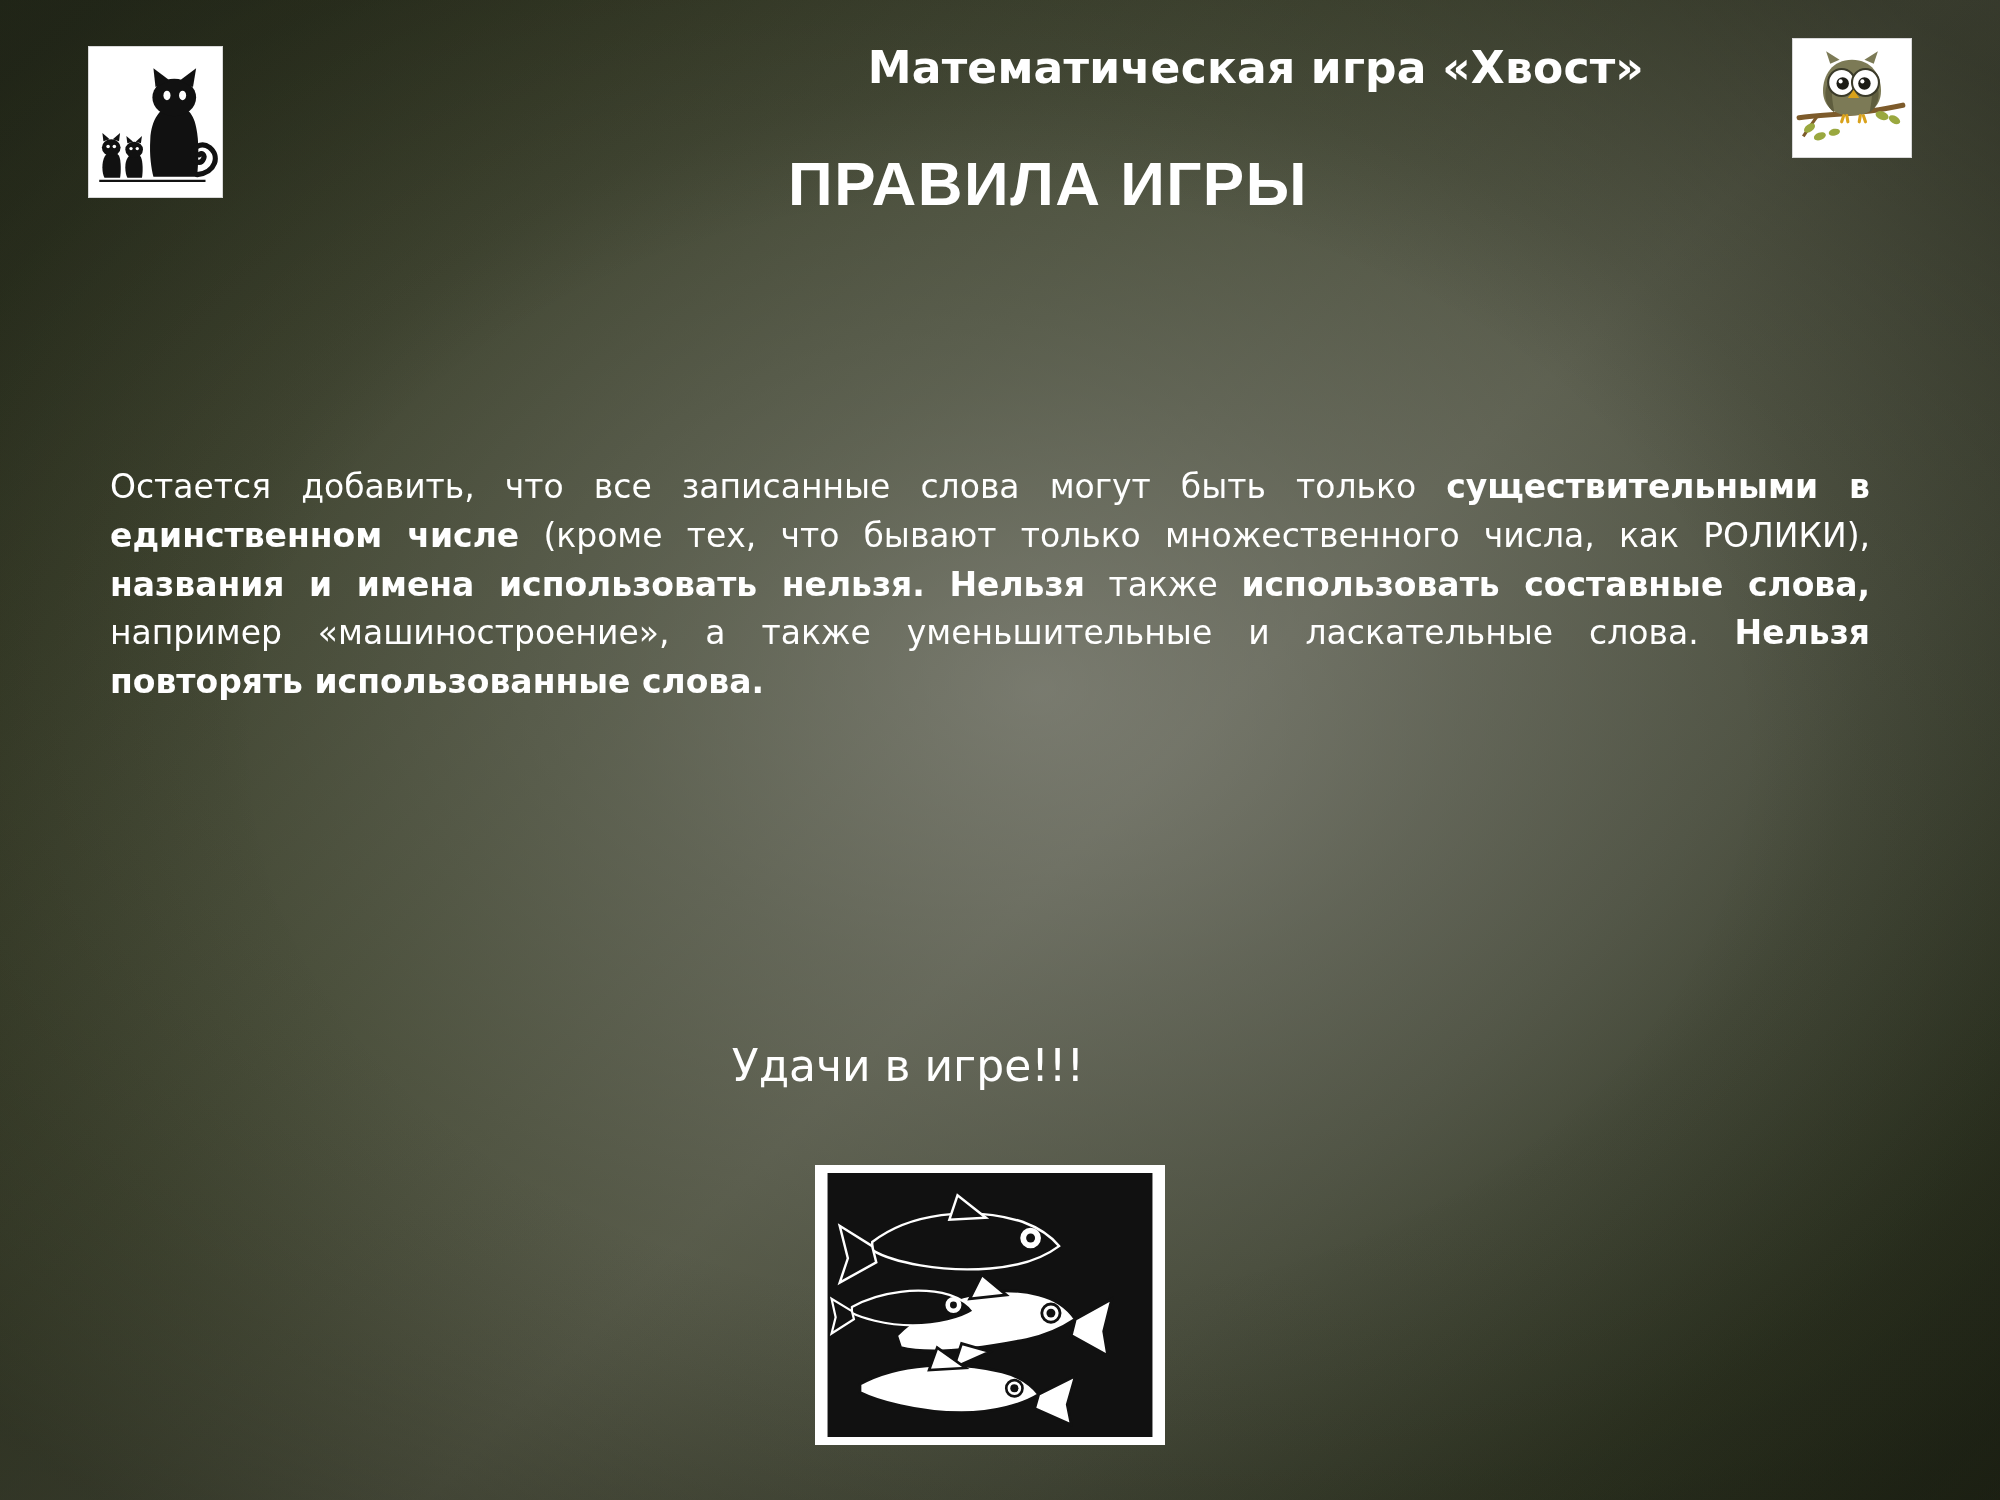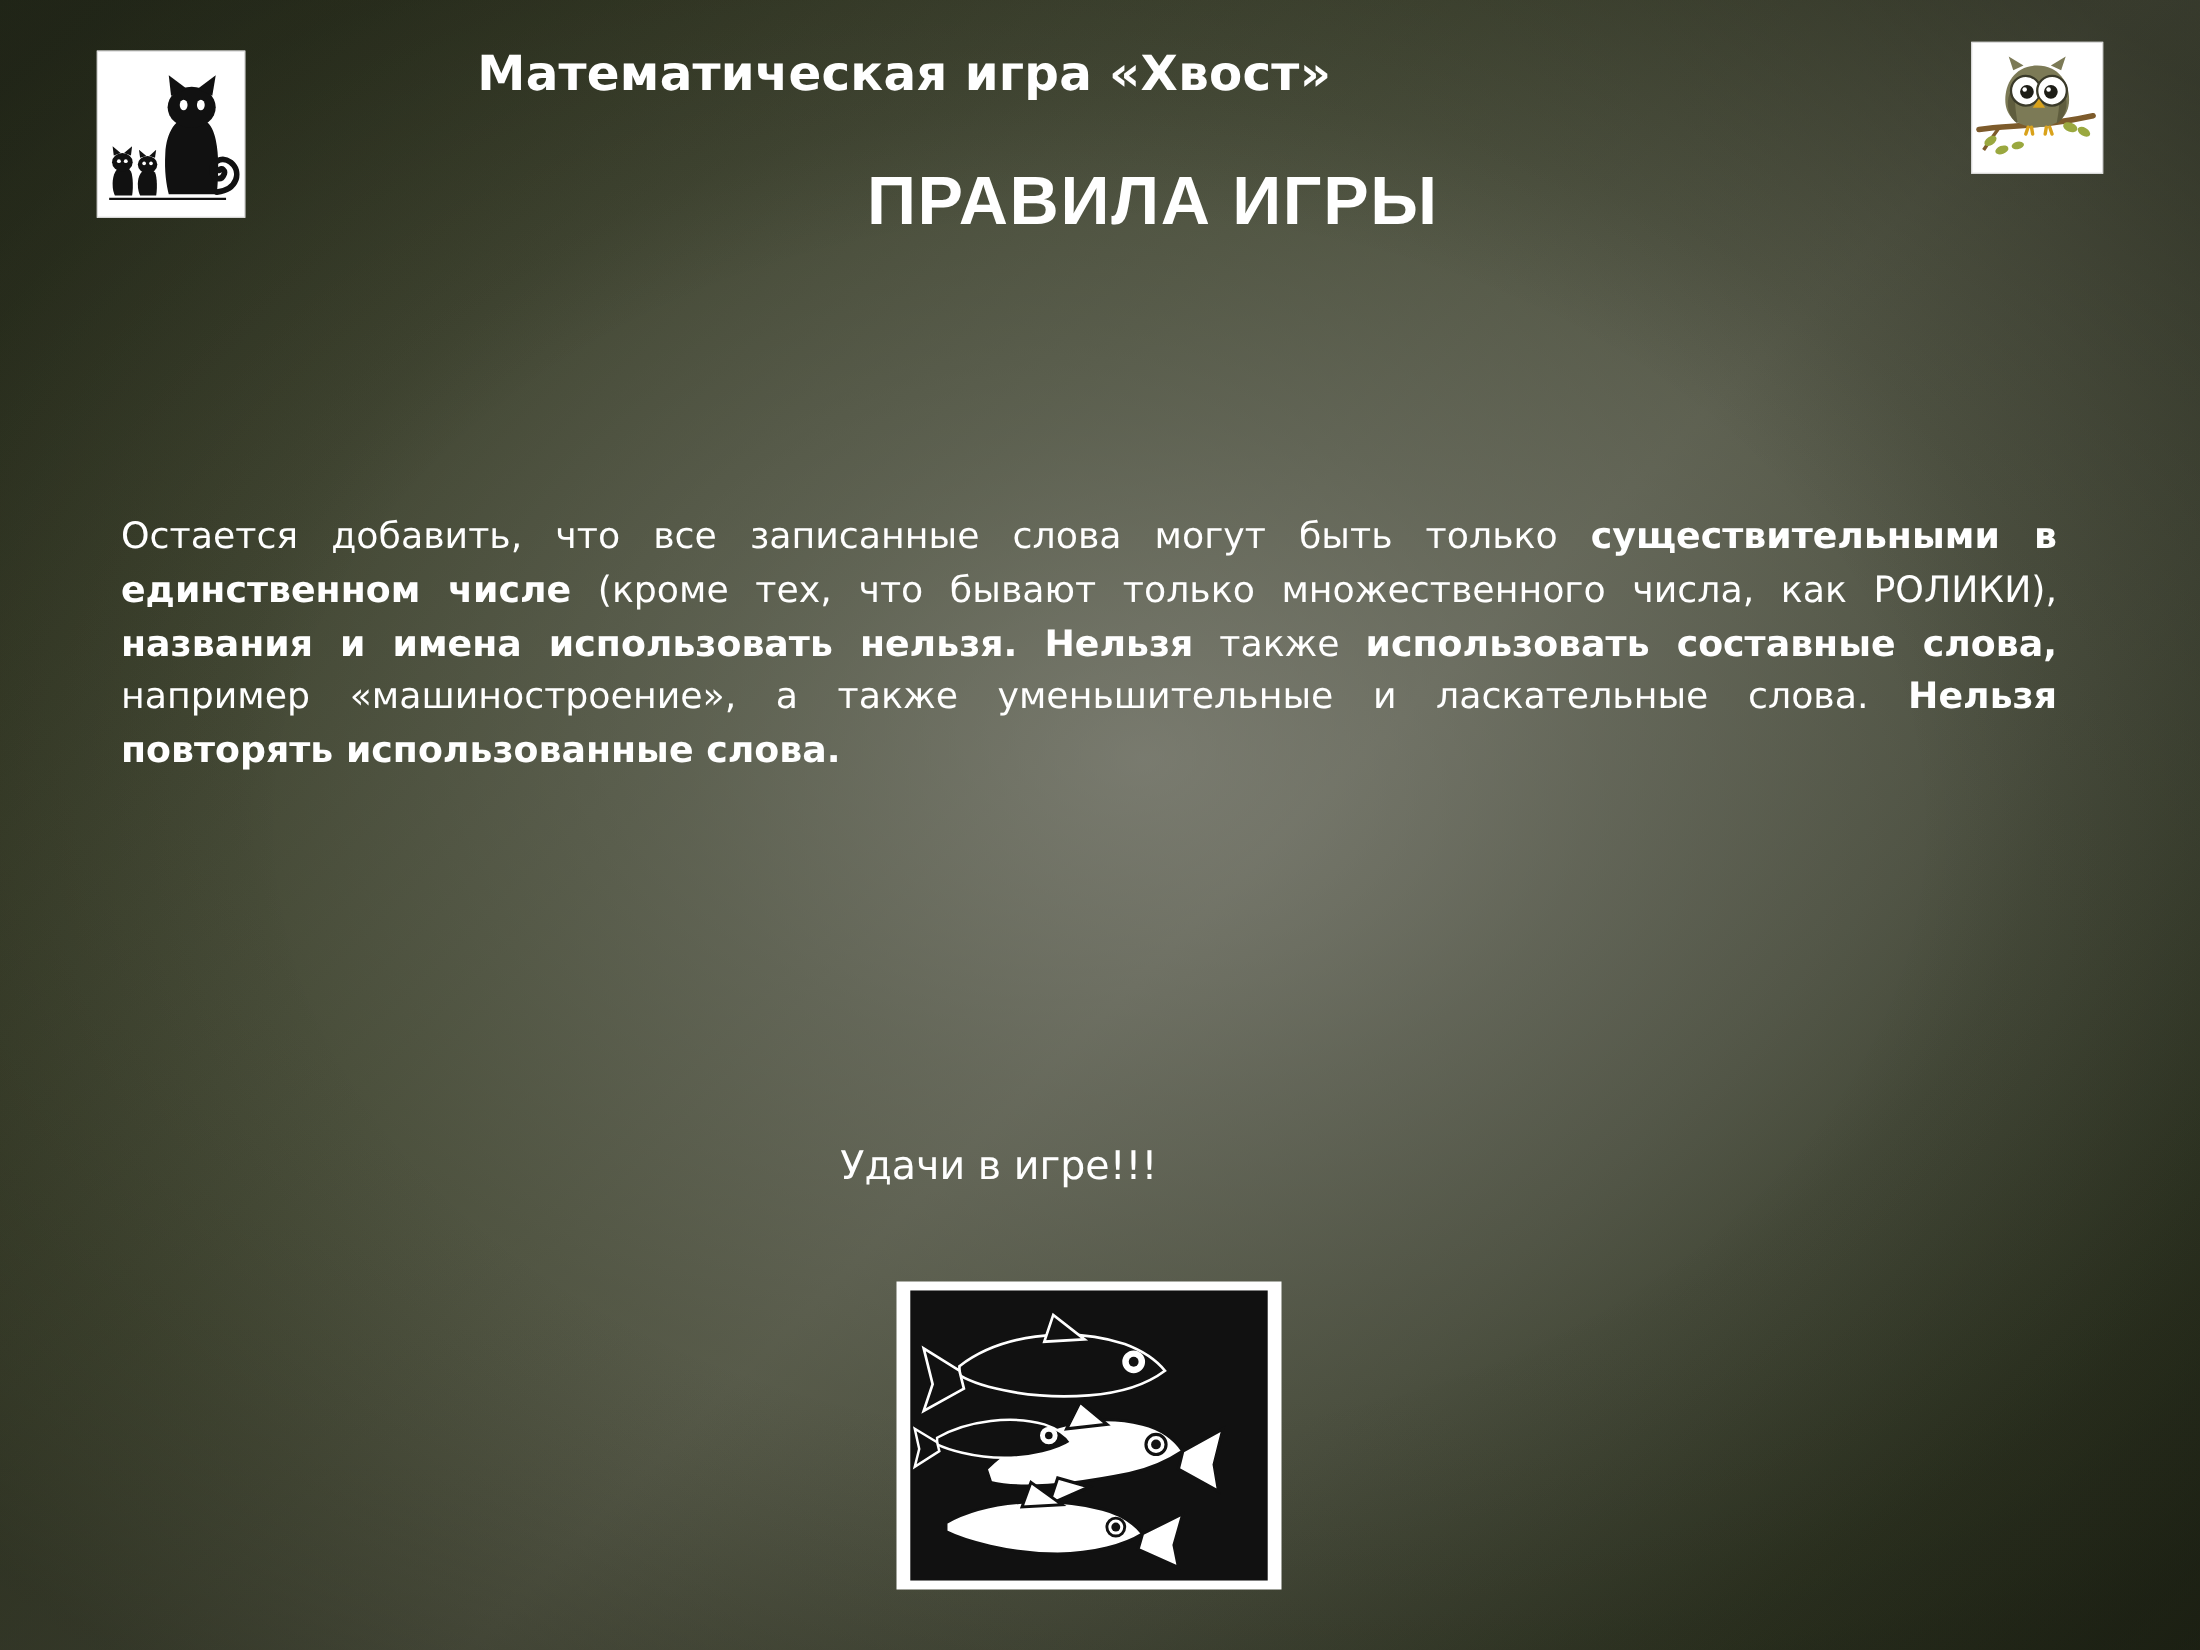--- a/index.html
+++ b/index.html
@@ -65,21 +65,21 @@
     padding: 2px;
   }
   .logo-box svg { display: block; width: 100%; height: 100%; }
 
   
   .title-small {
     position: absolute;
     top: 42px;
     left: 0;
     width: 1644px;
-    text-align: center;
+    text-align: right;
     color: #ffffff;
     font-size: 44px;
     font-weight: bold;
     letter-spacing: 0.2px;
     font-family: "DejaVu Sans", sans-serif;
   }
   .title-main {
     position: absolute;
     top: 148px;
     left: 0;
@@ -109,21 +109,21 @@
   .body-text b { font-weight: bold; }
 
   
   .good-luck {
     position: absolute;
     top: 1040px;
     left: 0;
     width: 1816px;
     text-align: center;
     color: #ffffff;
-    font-size: 36px;
+    font-size: 44px;
     font-family: "DejaVu Sans", sans-serif;
   }
 
   
   .fish-box {
     position: absolute;
     left: 815px;
     top: 1165px;
     width: 350px;
     height: 280px;

